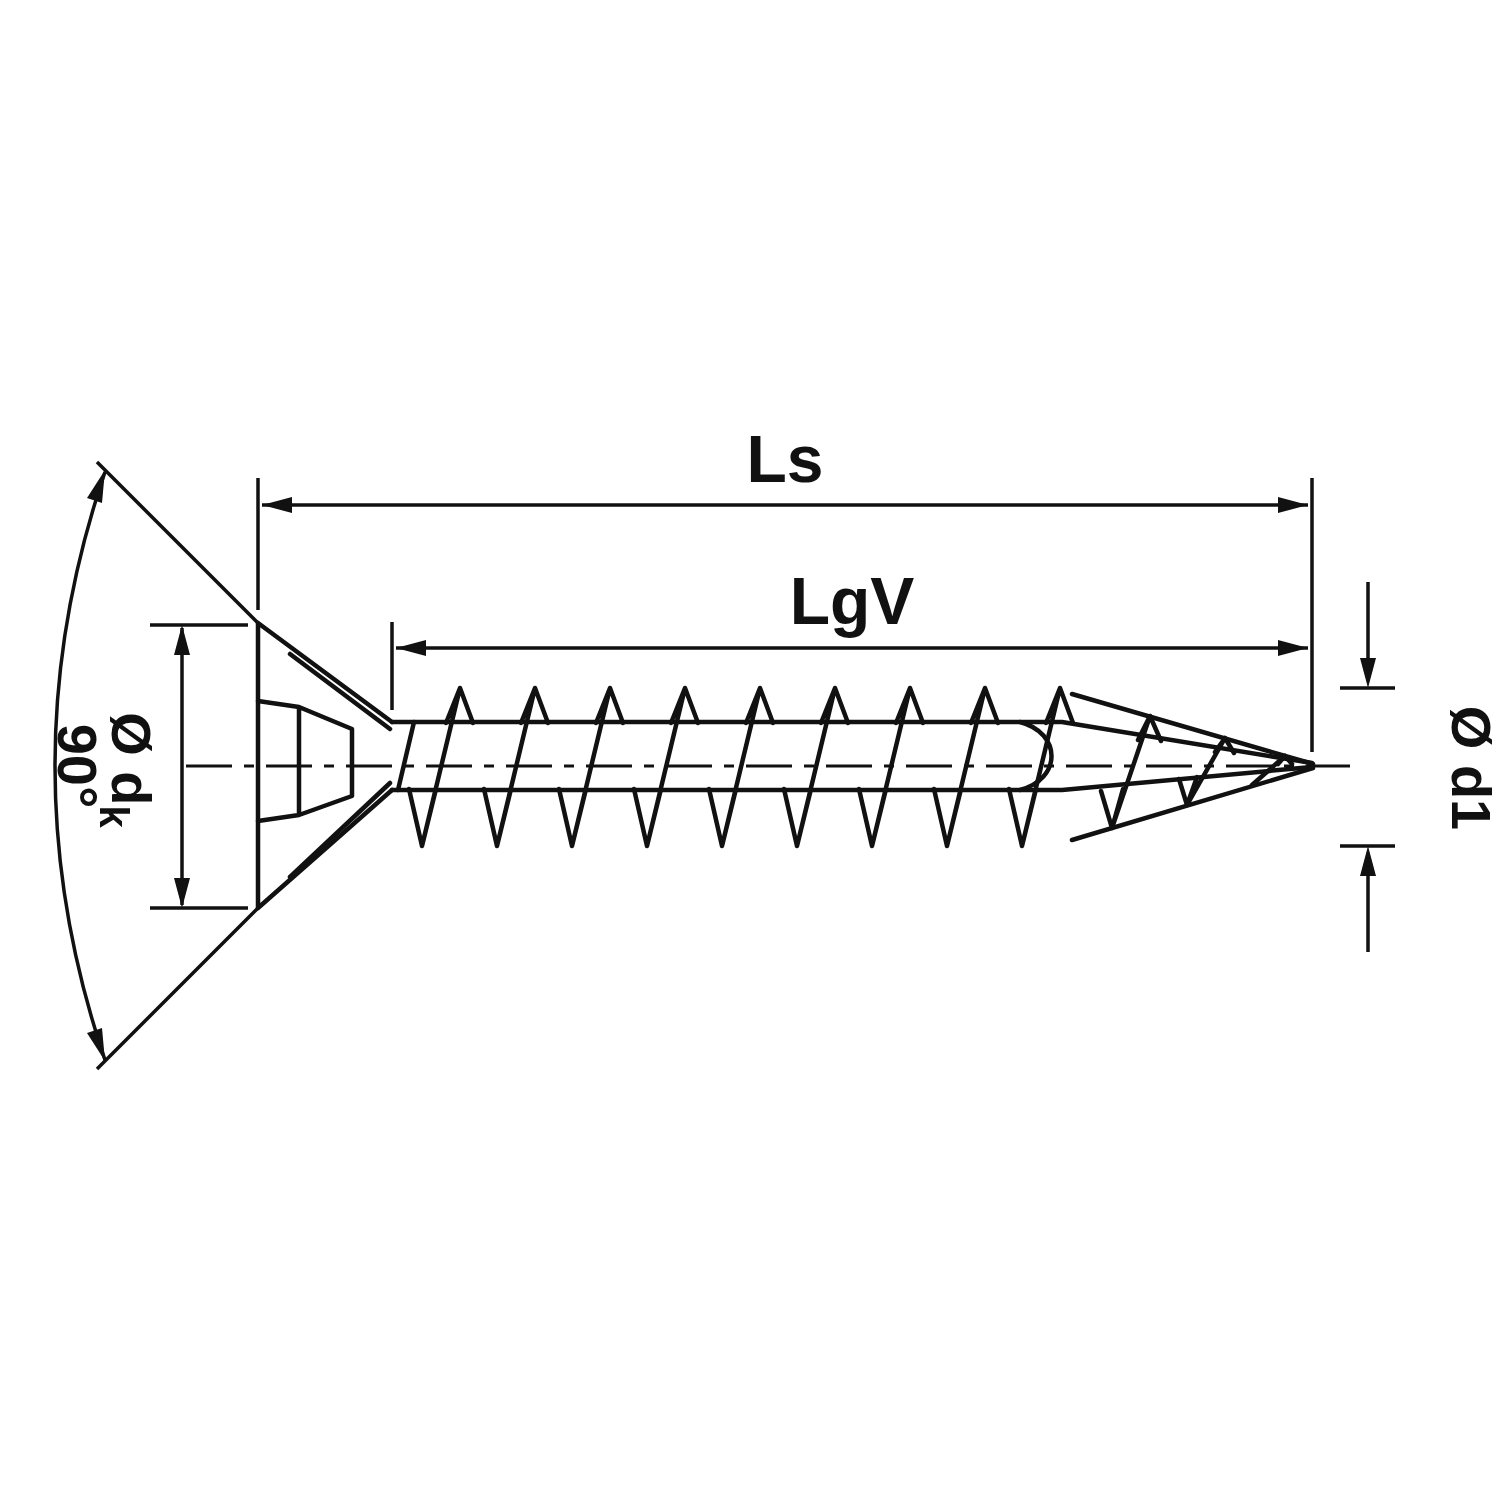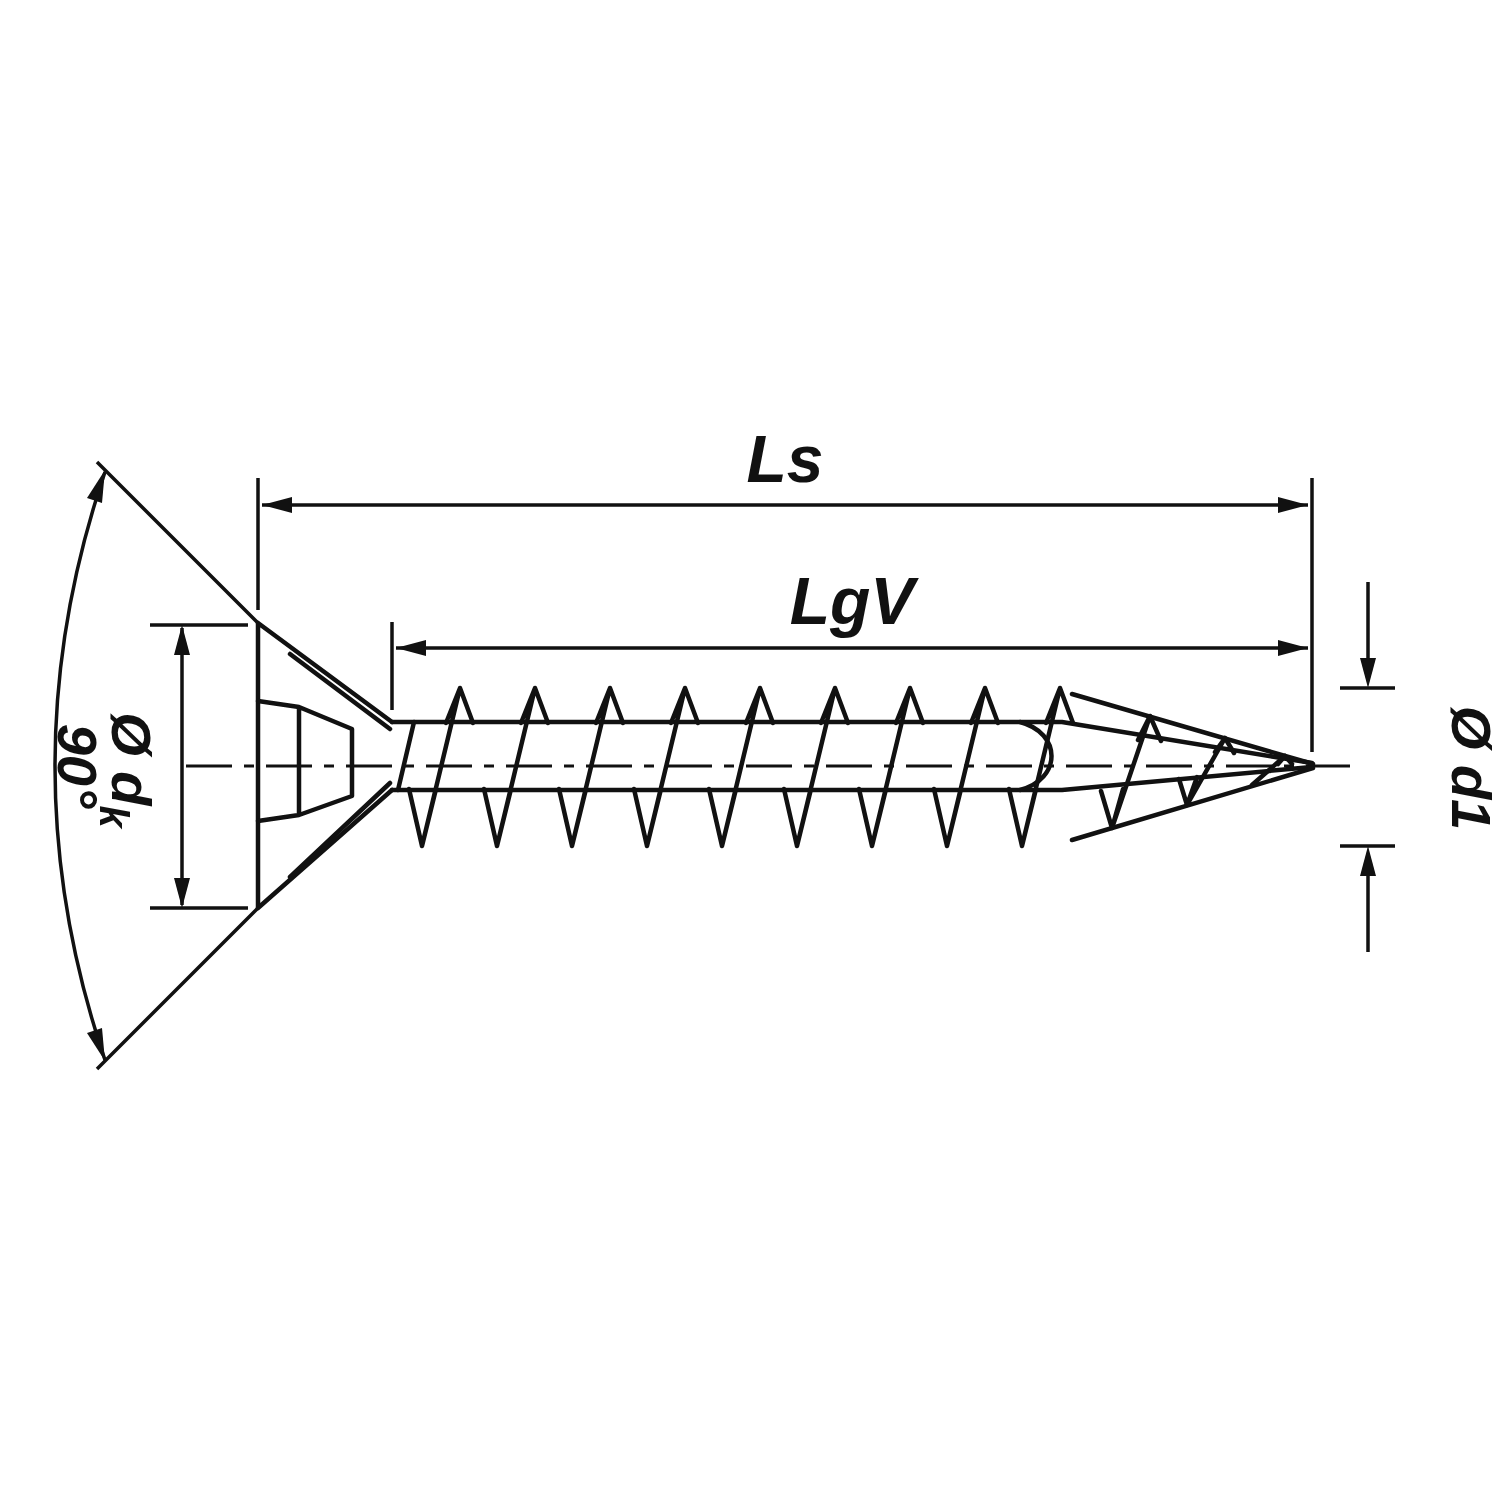--- a/index.html
+++ b/index.html
@@ -9,21 +9,20 @@
     height: 1500px;
     background: #ffffff;
     font-family: "Liberation Sans", sans-serif;
   }
   .canvas {
     position: relative;
     width: 1500px;
     height: 1500px;
     background: #ffffff;
     overflow: hidden;
-    font-style: italic;
   }
   svg { display: block; }
   .screw-line {
     fill: none;
     stroke: #111111;
     stroke-width: 4.5;
     stroke-linecap: round;
     stroke-linejoin: round;
   }
   .dim-line {

